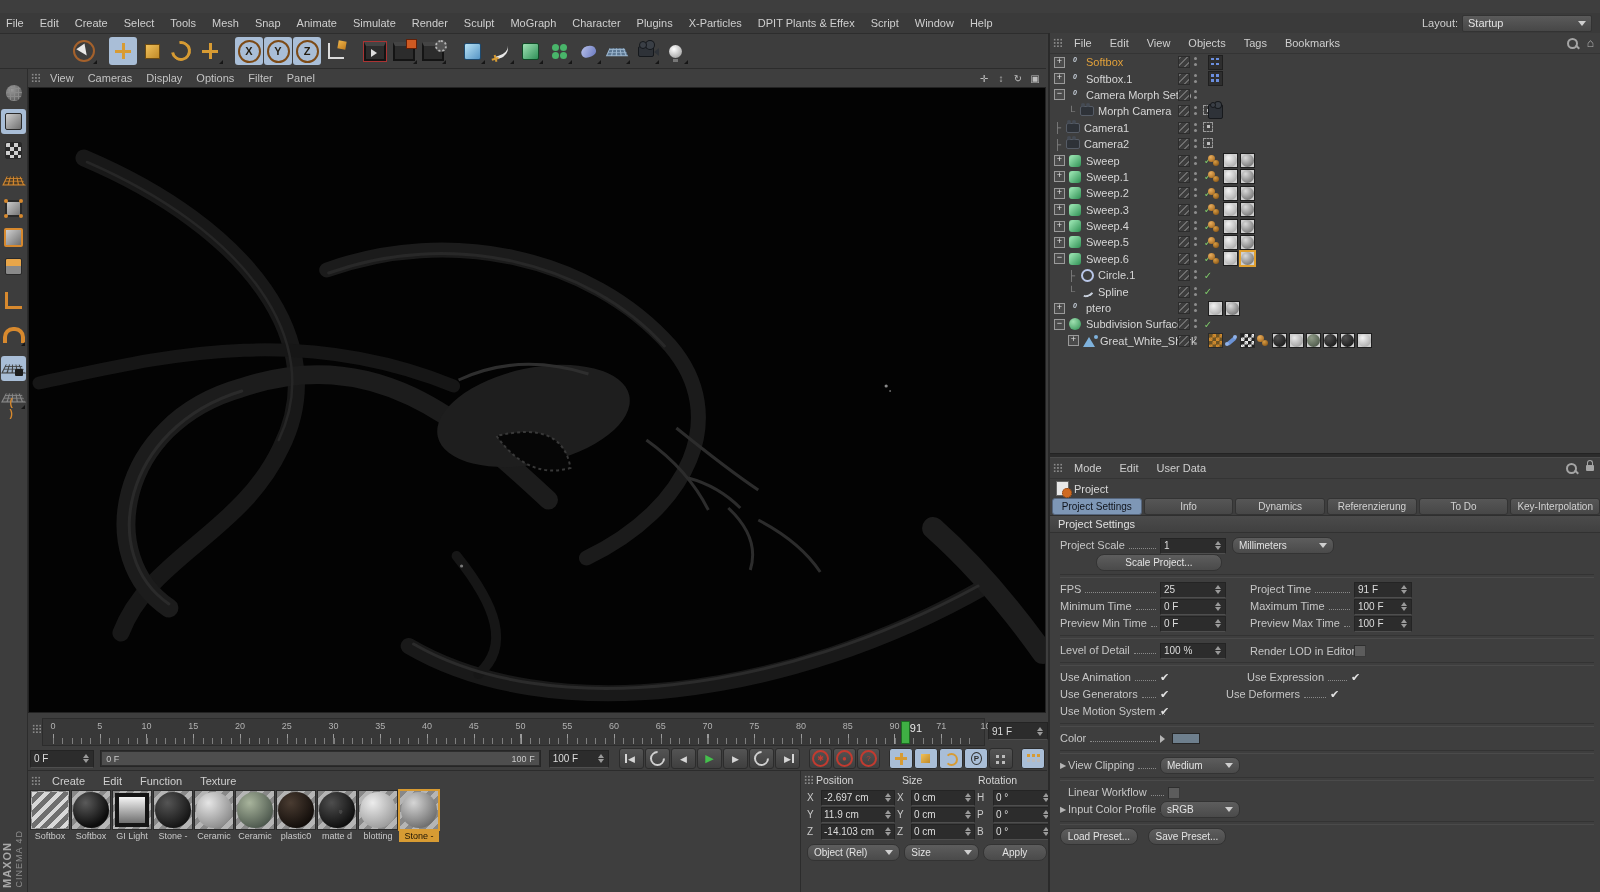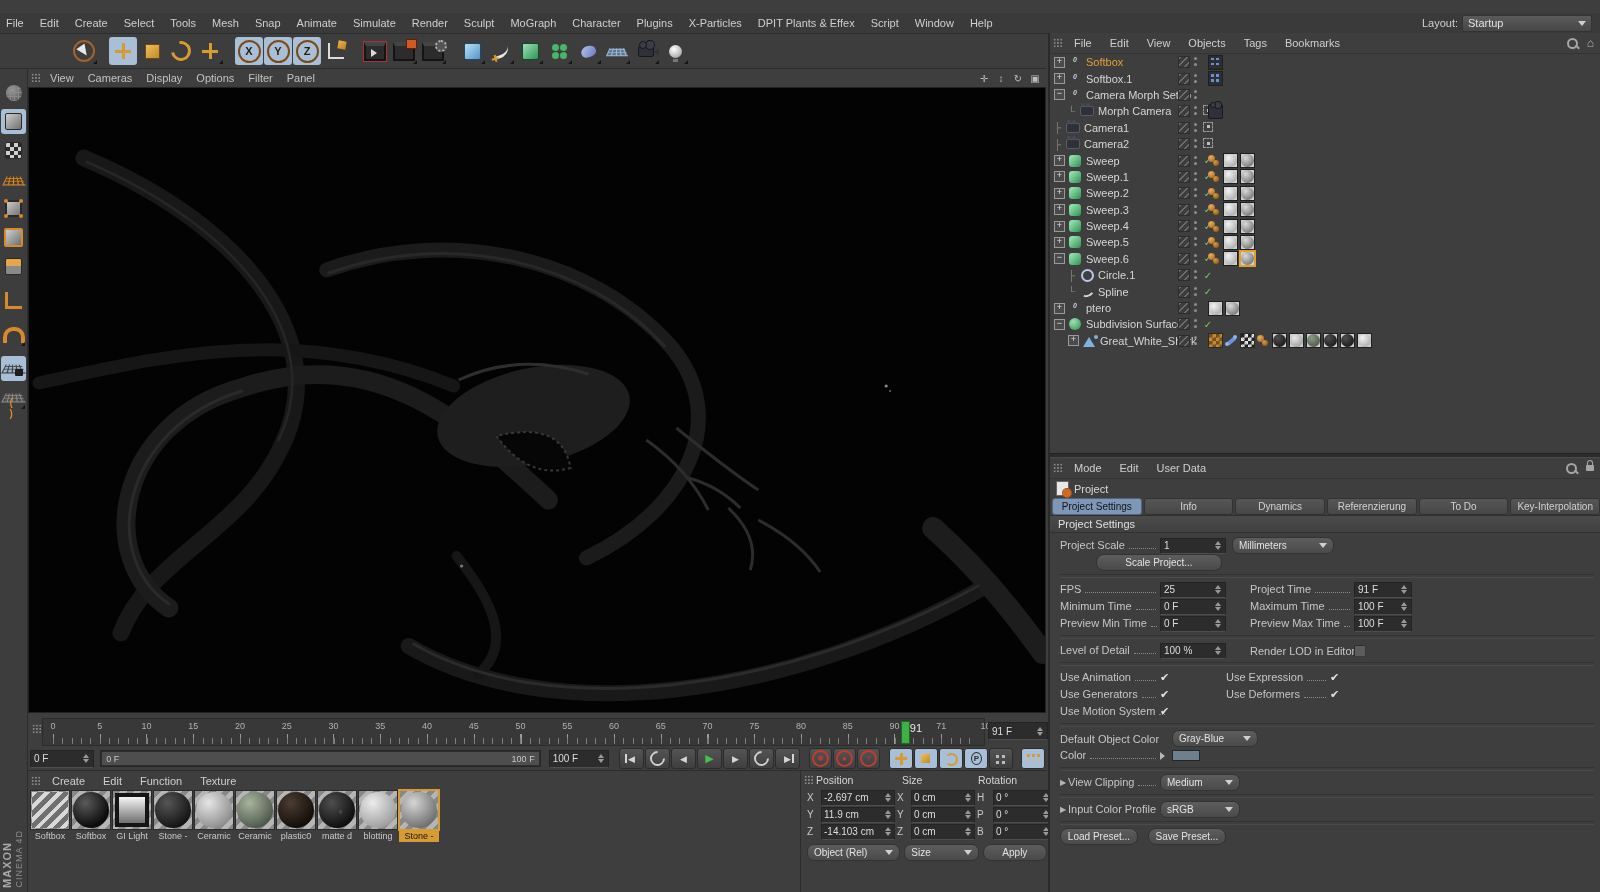--- a/index.html
+++ b/index.html
@@ -1211,21 +1211,21 @@
           </span>
         <span class="abox"></span>
       </div>
       <div class="adivider"></div>
       <div class="arow">
         <span class="alabel w1">
             <span class="lt">Use Animation</span>
             <span class="leader"></span>
           </span>
         <span class="acheck">✔</span>
-        <span class="alabel w2" style="margin-left:52px;">
+        <span class="alabel w2" style="margin-left:73px;">
             <span class="lt">Use Expression</span>
             <span class="leader"></span>
           </span>
         <span class="acheck">✔</span>
       </div>
       <div class="arow">
         <span class="alabel w1">
             <span class="lt">Use Generators</span>
             <span class="leader"></span>
           </span>
@@ -1237,29 +1237,20 @@
         <span class="acheck">✔</span>
       </div>
       <div class="arow">
         <span class="alabel w1">
             <span class="lt">Use Motion System</span>
             <span class="leader"></span>
           </span>
         <span class="acheck">✔</span>
       </div>
       <div class="adivider"></div>
-      <div class="arow">
-        <span class="alabel" style="width:112px;">
-            <span class="lt">Default Object Color</span>
-          </span>
-        <span class="dd" style="width:72px;">
-          <span>Gray-Blue</span>
-            <span class="ddcaret"></span>
-        </span>
-      </div>
       <div class="arow">
         <span class="alabel w1">
             <span class="lt">Color</span>
             <span class="leader"></span>
           </span>
         <span class="swarrow"></span>
         <span class="swatch" id="colorswatch" style="background: rgb(110, 127, 141);"></span>
       </div>
       <div class="adivider"></div>
       <div class="arow">
@@ -1268,20 +1259,27 @@
             <span class="lt">View Clipping</span>
             <span class="leader"></span>
           </span>
         <span class="dd" style="width:66px;">
           <span>Medium</span>
             <span class="ddcaret"></span>
         </span>
       </div>
       <div class="adivider"></div>
       <div class="arow">
+        <span class="alabel w1" style="margin-left:8px;">
+            <span class="lt">Linear Workflow</span>
+            <span class="leader"></span>
+          </span>
+        <span class="abox"></span>
+      </div>
+      <div class="arow">
         <span class="aexp">▶</span>
         <span class="alabel" style="width:92px;">
             <span class="lt">Input Color Profile</span>
             <span class="leader"></span>
           </span>
         <span class="dd" style="width:66px;">
           <span>sRGB</span>
             <span class="ddcaret"></span>
         </span>
       </div>

